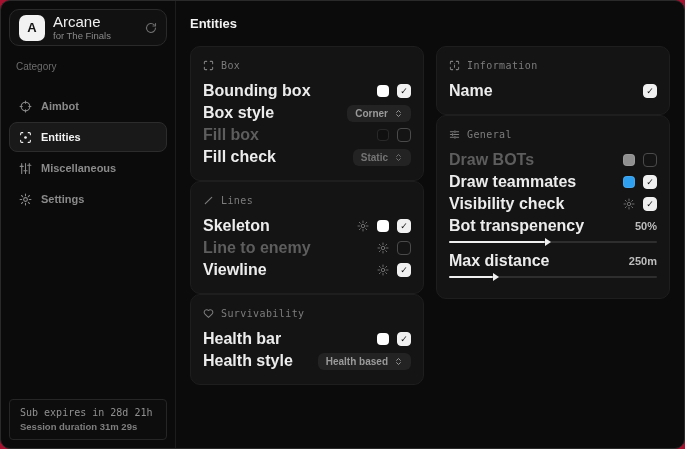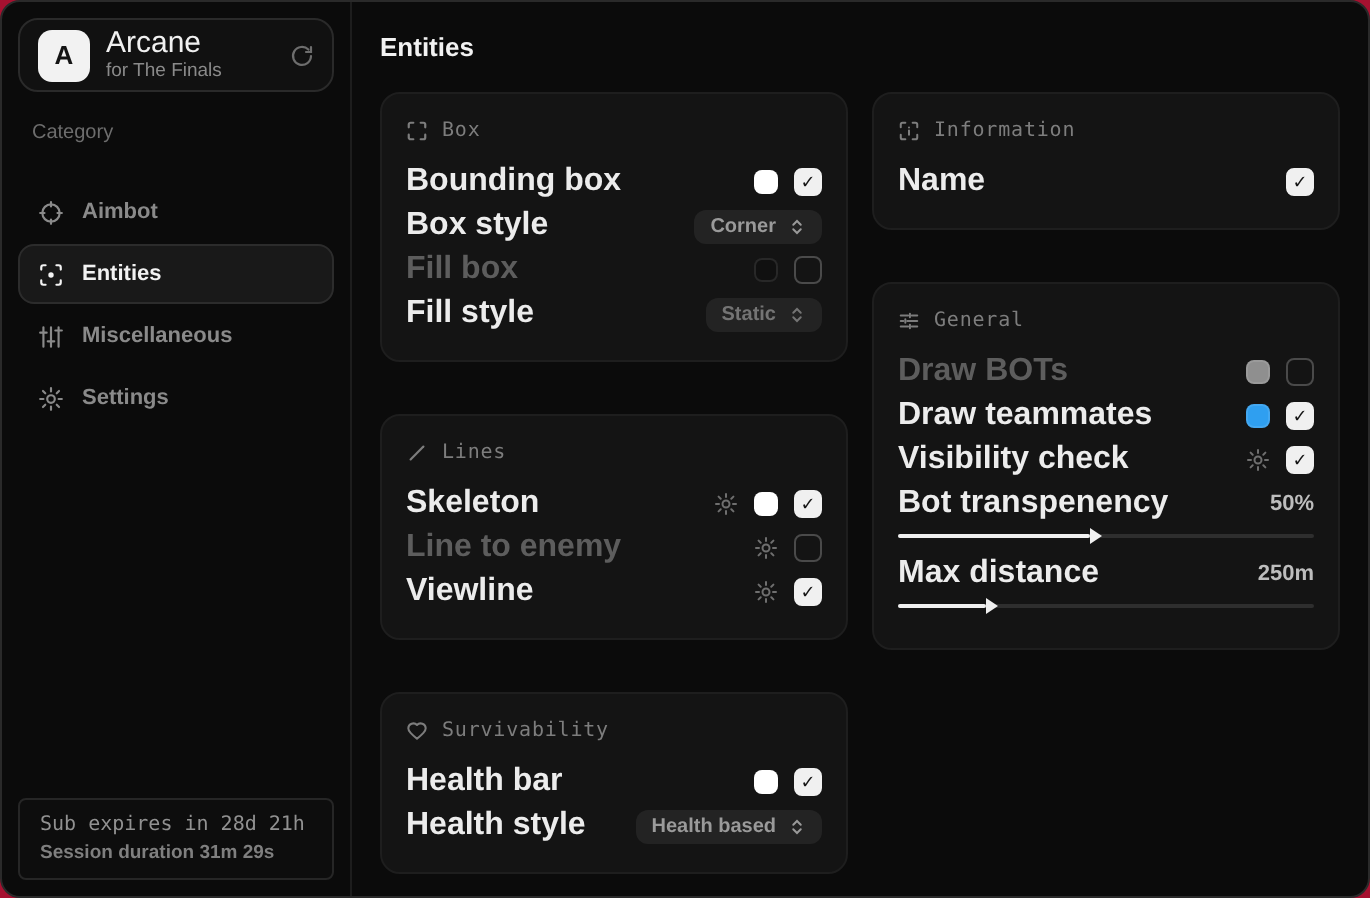--- a/index.html
+++ b/index.html
@@ -25,21 +25,21 @@
   .nav-item.active{background:#191919;border-color:#2c2c2c;color:#f2f2f2;}
   .nav-item .ni{display:flex;flex:none;}
   .sub-card{margin-top:auto;border:1px solid #262626;border-radius:4px;padding:7px 10px;background:#0d0d0d;}
   .sub-line1{font-family:"DejaVu Sans Mono","Liberation Mono",monospace;font-size:10px;color:#919191;white-space:nowrap;}
   .sub-line2{font-size:9.5px;color:#7f7f7f;font-weight:700;margin-top:3px;white-space:nowrap;}
 
   
   .main{flex:1;padding:12px 14px;box-sizing:border-box;}
   .page-title{font-size:13px;font-weight:700;color:#f2f2f2;margin:3px 0 15px 0;}
   .columns{display:flex;gap:12px;align-items:flex-start;}
-  .col{flex:1;display:flex;flex-direction:column;gap:26px;min-width:0;text-align:center;}
+  .col{flex:1;display:flex;flex-direction:column;gap:0;min-width:0;text-align:center;}
   .panel{background:#141414;border:1px solid #1e1e1e;border-radius:10px;padding:10px 12px 12px;}
   .panel-header{display:flex;align-items:center;gap:7px;color:#7d7d7d;margin-bottom:7px;height:16px;}
   .panel-title{font-family:"DejaVu Sans Mono","Liberation Mono",monospace;font-size:10px;letter-spacing:.4px;}
   .row{display:flex;align-items:center;justify-content:space-between;min-height:22px;}
   .row-label{font-size:16px;font-weight:600;color:#ececec;white-space:nowrap;}
   .row.disabled .row-label{color:#5d5d5d;}
   .controls{display:flex;align-items:center;gap:8px;color:#6f6f6f;}
   .swatch{width:12px;height:12px;border-radius:4px;box-shadow:inset 0 0 0 1px rgba(255,255,255,.10);cursor:pointer;flex:none;}
   .checkbox{width:14px;height:14px;border-radius:4px;border:1.5px solid #4a4a4a;box-sizing:border-box;
     display:flex;align-items:center;justify-content:center;cursor:pointer;flex:none;}
@@ -168,21 +168,21 @@
 
           <div class="row disabled">
             <span class="row-label">Fill box</span>
             <span class="controls">
               <span class="swatch" style="background: rgb(16, 16, 16);"></span>
               <span class="checkbox"></span>
             </span>
           </div>
 
           <div class="row">
-            <span class="row-label">Fill style</span>
+            <span class="row-label">Fill check</span>
             <span class="pill dim">
               <span>Static</span>
               <span>
                 <svg width="9" height="9" viewBox="0 0 24 24" fill="none" stroke="currentColor" stroke-width="2.6" stroke-linecap="round">
                     <path d="M7 9l5-5 5 5M7 15l5 5 5-5"></path>
                   </svg>
                 </span>
             </span>
           </div>
         </div>

